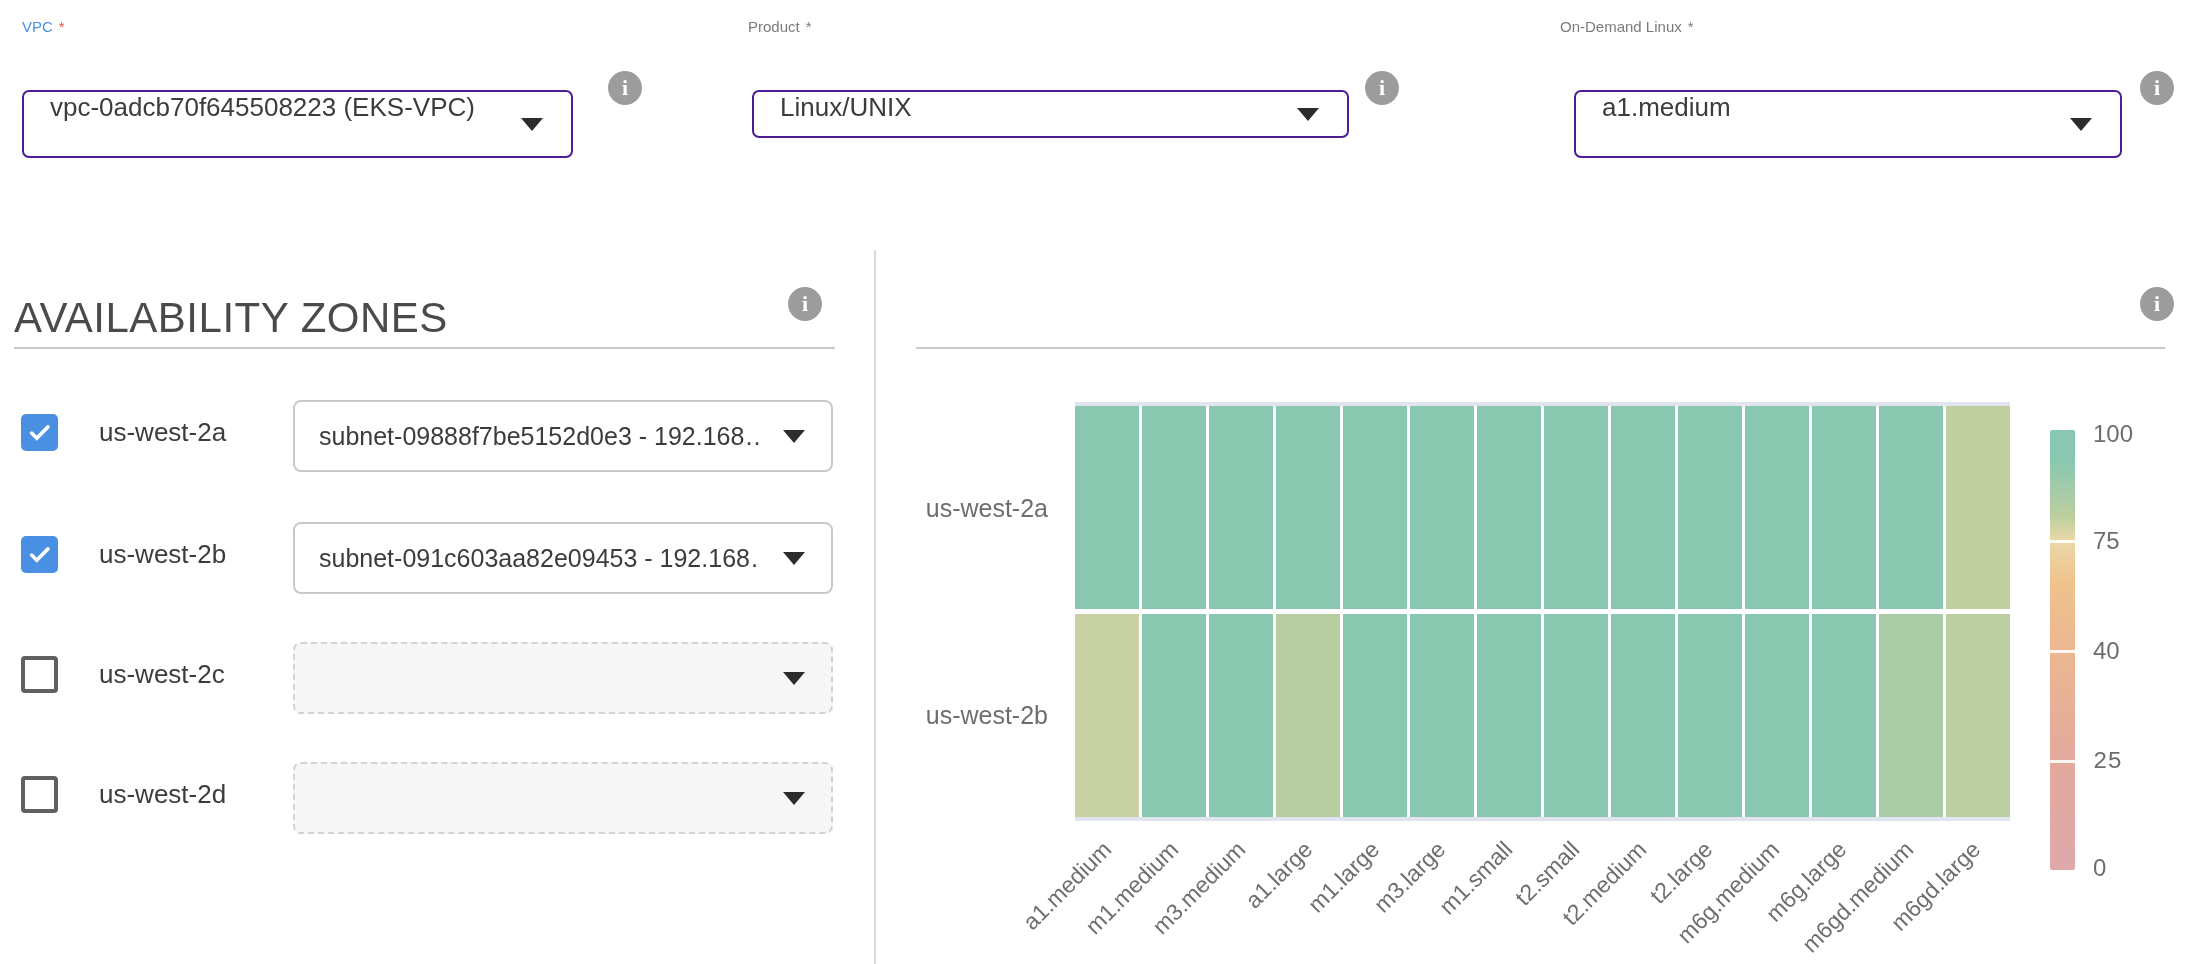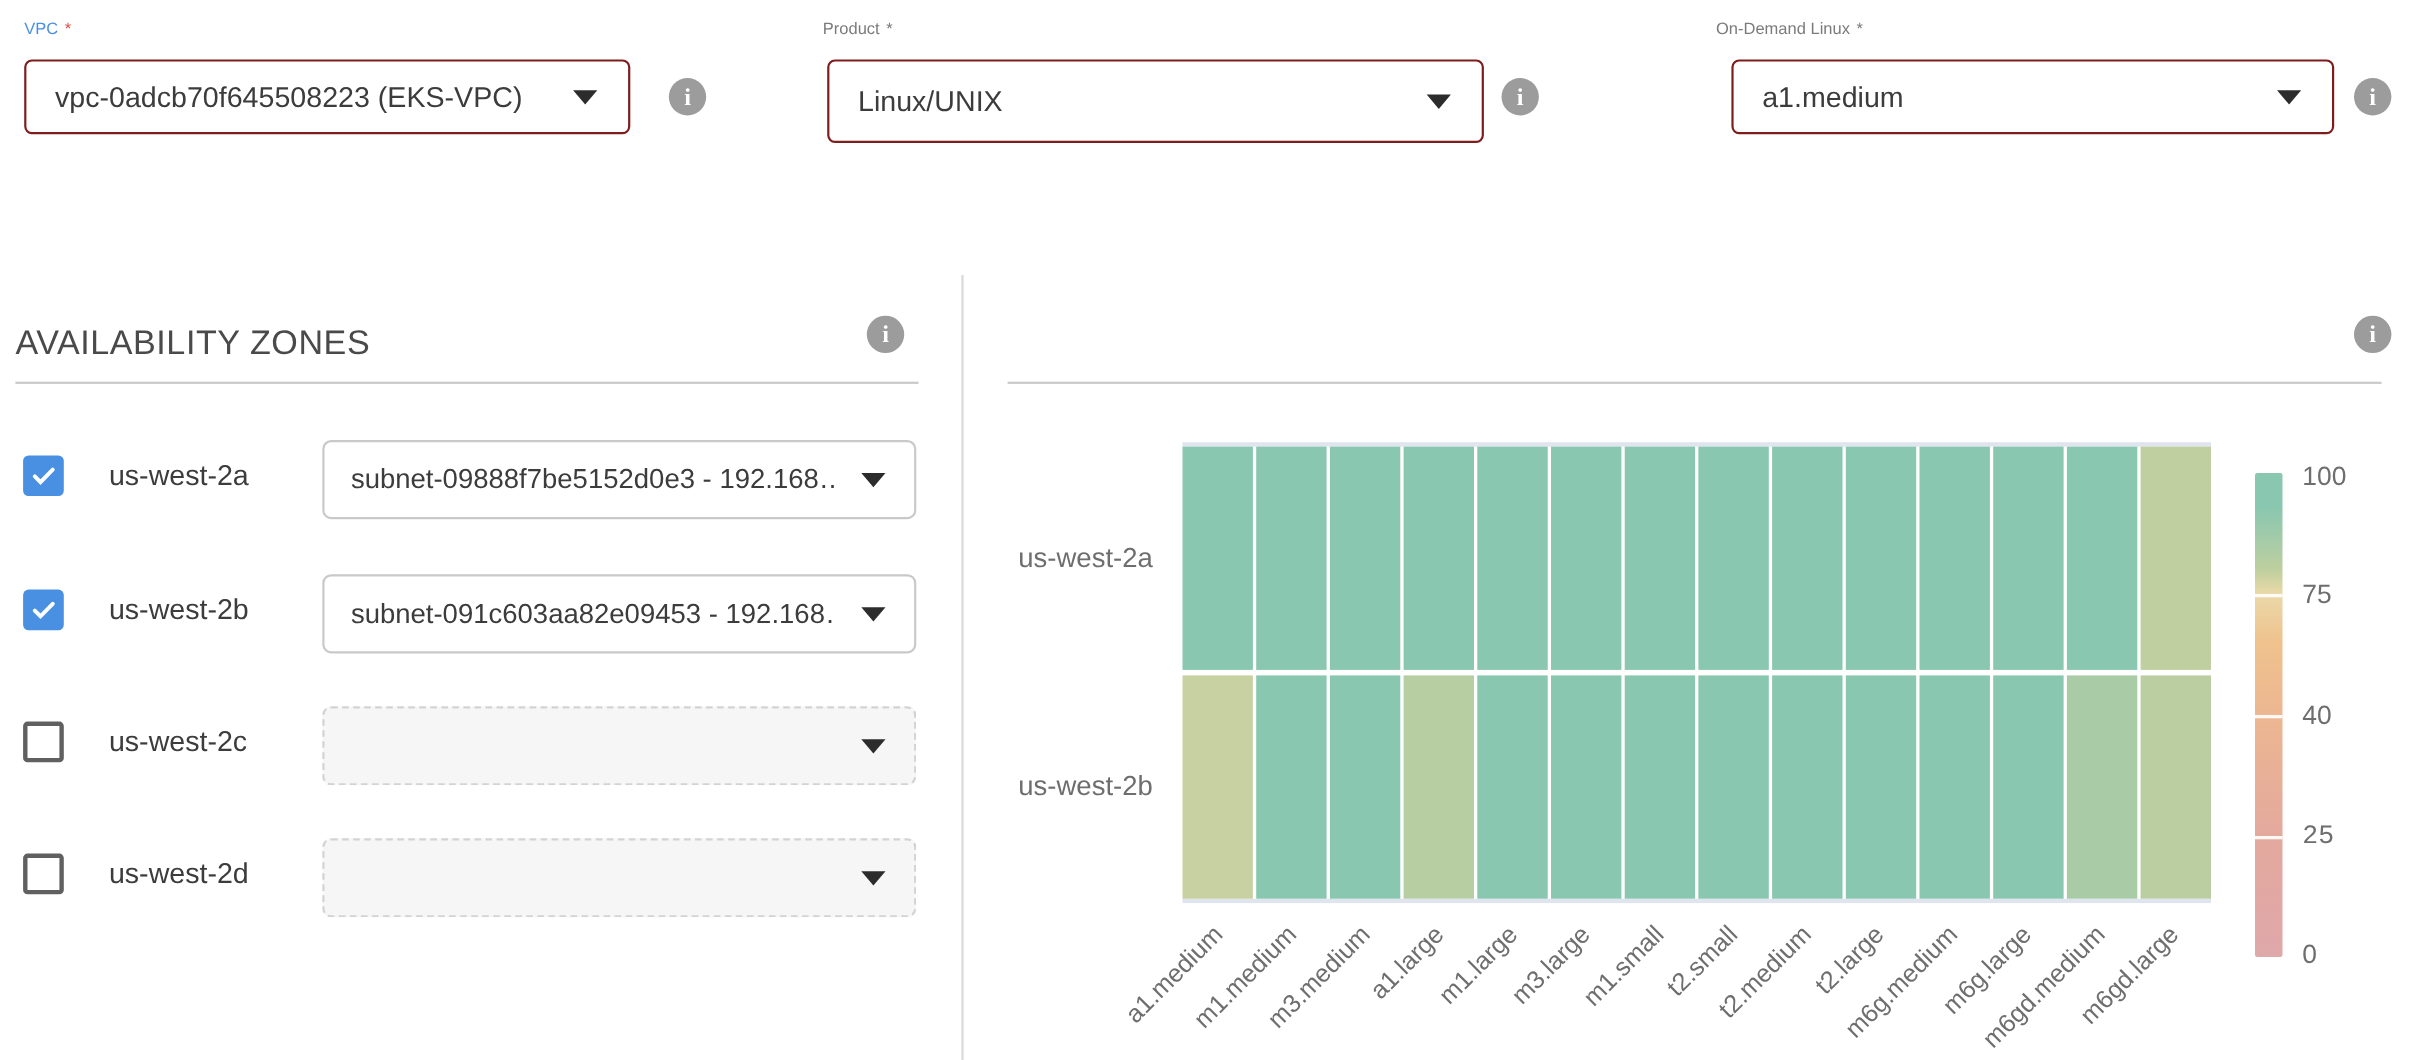--- a/index.html
+++ b/index.html
@@ -6,33 +6,33 @@
   .page{position:relative;width:2196px;height:964px;background:#fff;overflow:hidden;
         font-family:"Liberation Sans","DejaVu Sans",sans-serif;}
 
   
   .field-label{position:absolute;font-size:15px;color:#7b7b7b;white-space:nowrap;}
   .field-label .label-text{color:#7b7b7b;}
   .field-label .req{color:#7b7b7b;margin-left:6px;}
   .field-label.vpc .label-text{color:#4a90e2;}
   .field-label.vpc .req{color:#e0534a;}
 
-  .select{position:absolute;background:#fff;border:2px solid #7f1d1d;border-radius:7px;
-          display:flex;align-items:center;box-sizing:border-box;cursor:pointer;}
+  .select{position:absolute;background:#fff;border:2px solid #4c1d95;border-radius:7px;
+          display:flex;box-sizing:border-box;cursor:pointer;margin-top:36px;}
   .select-value{font-size:26px;color:#3c3c3c;padding-left:26px;white-space:nowrap;overflow:hidden;}
   .caret{position:absolute;right:28px;top:50%;margin-top:-6px;width:0;height:0;
          border-left:11px solid transparent;border-right:11px solid transparent;
          border-top:13px solid #2c2c2c;}
 
   .info-icon{position:absolute;width:34px;height:34px;border-radius:50%;background:#9c9c9c;
              color:#fff;font-weight:700;font-size:22px;line-height:34px;text-align:center;
              font-family:"Liberation Serif","DejaVu Serif",serif;cursor:pointer;}
 
   
-  .section-title{position:absolute;font-size:31px;color:#4a4a4a;letter-spacing:.5px;white-space:nowrap;}
+  .section-title{position:absolute;font-size:42px;color:#4a4a4a;letter-spacing:.5px;white-space:nowrap;}
   .hr{position:absolute;height:2px;background:#c9c9c9;}
   .vline{position:absolute;width:2px;background:#dadada;}
 
   
   .az-row{position:absolute;left:21px;width:812px;height:72px;display:flex;align-items:center;}
   .checkbox{width:37px;height:37px;box-sizing:border-box;flex:none;cursor:pointer;}
   .checkbox.checked{background:#4a90e2;border-radius:5px;display:flex;align-items:center;justify-content:center;}
   .checkbox.unchecked{border:4px solid #606060;border-radius:4px;background:#fff;}
   .checkbox svg{width:27px;height:27px;display:block;}
   .zone-label{margin-left:41px;font-size:26px;color:#3c3c3c;white-space:nowrap;}
@@ -70,21 +70,21 @@
   </div>
   <div class="select" style="left:22px;top:54px;width:551px;height:68px;">
     <span class="select-value">vpc-0adcb70f645508223 (EKS-VPC)</span>
     <span class="caret"></span>
   </div>
   <div class="info-icon" style="left:608px;top:71px;">i</div>
 
   <div class="field-label" style="left:748px;top:18px;">
     <span class="label-text">Product</span><span class="req">*</span>
   </div>
-  <div class="select" style="left:752px;top:54px;width:597px;height:76px;">
+  <div class="select" style="left:752px;top:54px;width:597px;height:48px;">
     <span class="select-value">Linux/UNIX</span>
     <span class="caret"></span>
   </div>
   <div class="info-icon" style="left:1365px;top:71px;">i</div>
 
   <div class="field-label" style="left:1560px;top:18px;">
     <span class="label-text">On-Demand Linux</span><span class="req">*</span>
   </div>
   <div class="select" style="left:1574px;top:54px;width:548px;height:68px;">
     <span class="select-value">a1.medium</span>

